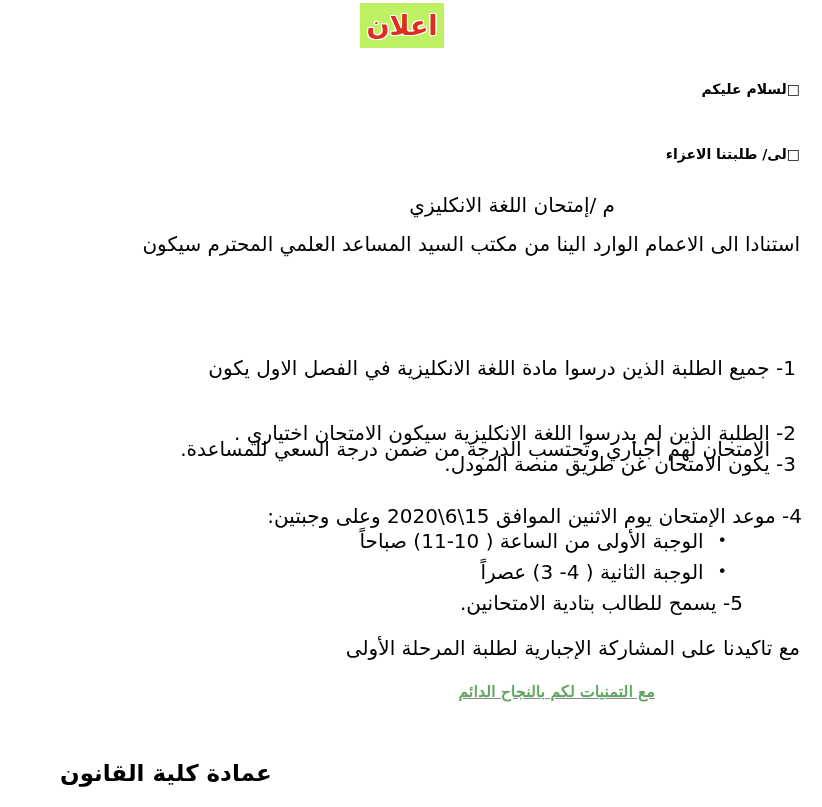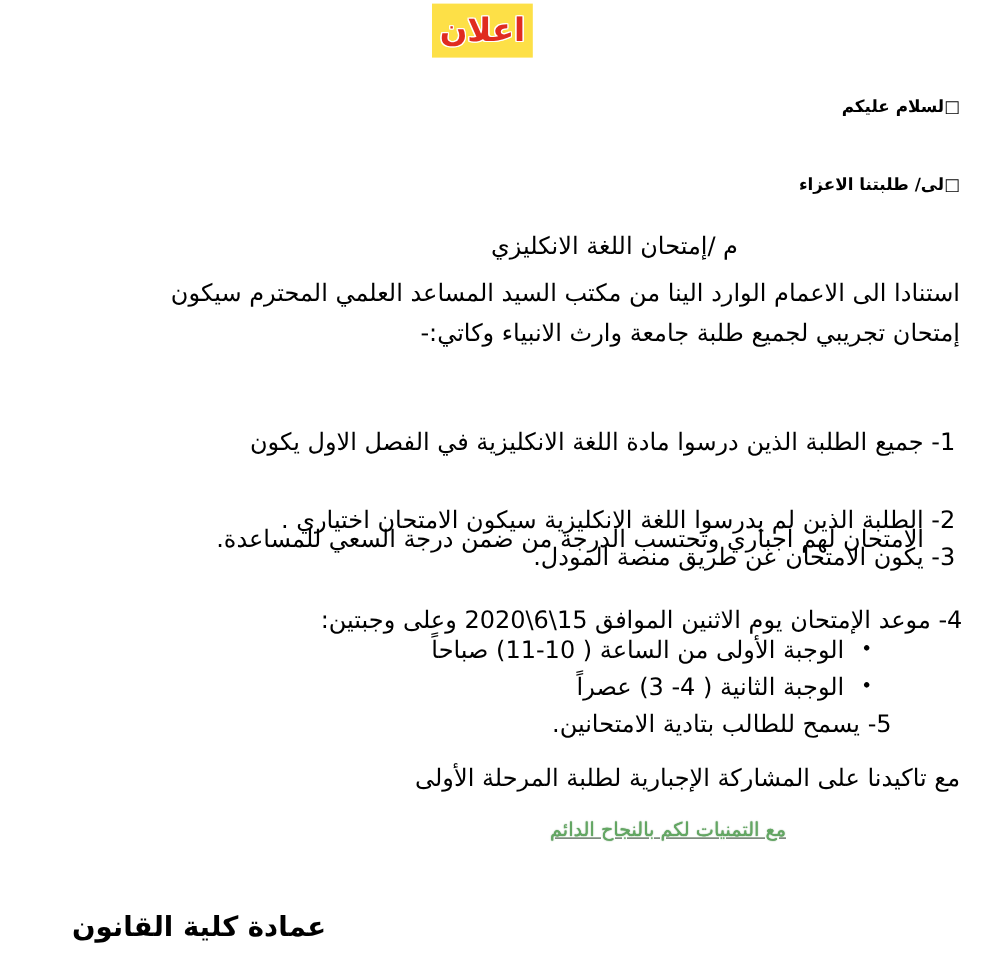--- a/index.html
+++ b/index.html
@@ -15,21 +15,21 @@
     overflow: hidden;
     font-family: "DejaVu Sans", sans-serif;
     color: #000000;
   }
   .banner {
     position: absolute;
     left: 360px;
     top: 3px;
     width: 84px;
     height: 45px;
-    background: #fde047;
+    background: #bef264;
     display: flex;
     align-items: center;
     justify-content: center;
   }
   .banner-label {
     font-size: 27px;
     font-weight: bold;
     color: #e02b20;
     text-shadow: -1px -1px 0 #ffffff, 1px -1px 0 #ffffff,
                  -1px 1px 0 #ffffff, 1px 1px 0 #ffffff,
@@ -81,21 +81,20 @@
   </div>
 
   <div class="line bold" style="top: 76px; right: 22px;">□لسلام عليكم</div>
 
   <div class="line bold" style="top: 141px; right: 22px;">□لى/ طلبتنا الاعزاء</div>
 
   <div class="line" style="top: 192px; right: 207px;">م /إمتحان اللغة الانكليزي</div>
 
   <div class="line" style="top: 231px; right: 22px;">استنادا الى الاعمام الوارد الينا من مكتب السيد المساعد العلمي المحترم سيكون</div>
 
-  <div class="line" style="top: 264px; right: 22px;">إمتحان تجريبي لجميع طلبة جامعة وارث الانبياء وكاتي:-</div>
 
   <div class="line" style="top: 355px; right: 26px;">1- جميع الطلبة الذين درسوا مادة اللغة الانكليزية في الفصل الاول يكون</div>
 
   <div class="line" style="top: 404px; right: 52px; margin-top: 32px;">الامتحان لهم اجباري وتحتسب الدرجة من ضمن درجة السعي للمساعدة.</div>
 
   <div class="line" style="top: 420px; right: 26px;">2- الطلبة الذين لم يدرسوا اللغة الانكليزية سيكون الامتحان اختياري .</div>
 
   <div class="line" style="top: 451px; right: 26px;">3- يكون الامتحان عن طريق منصة المودل.</div>
 
   <div class="line" style="top: 483px; right: 20px; margin-top: 20px;">4- موعد الإمتحان يوم الاثنين الموافق 15\6\2020 وعلى وجبتين:</div>

